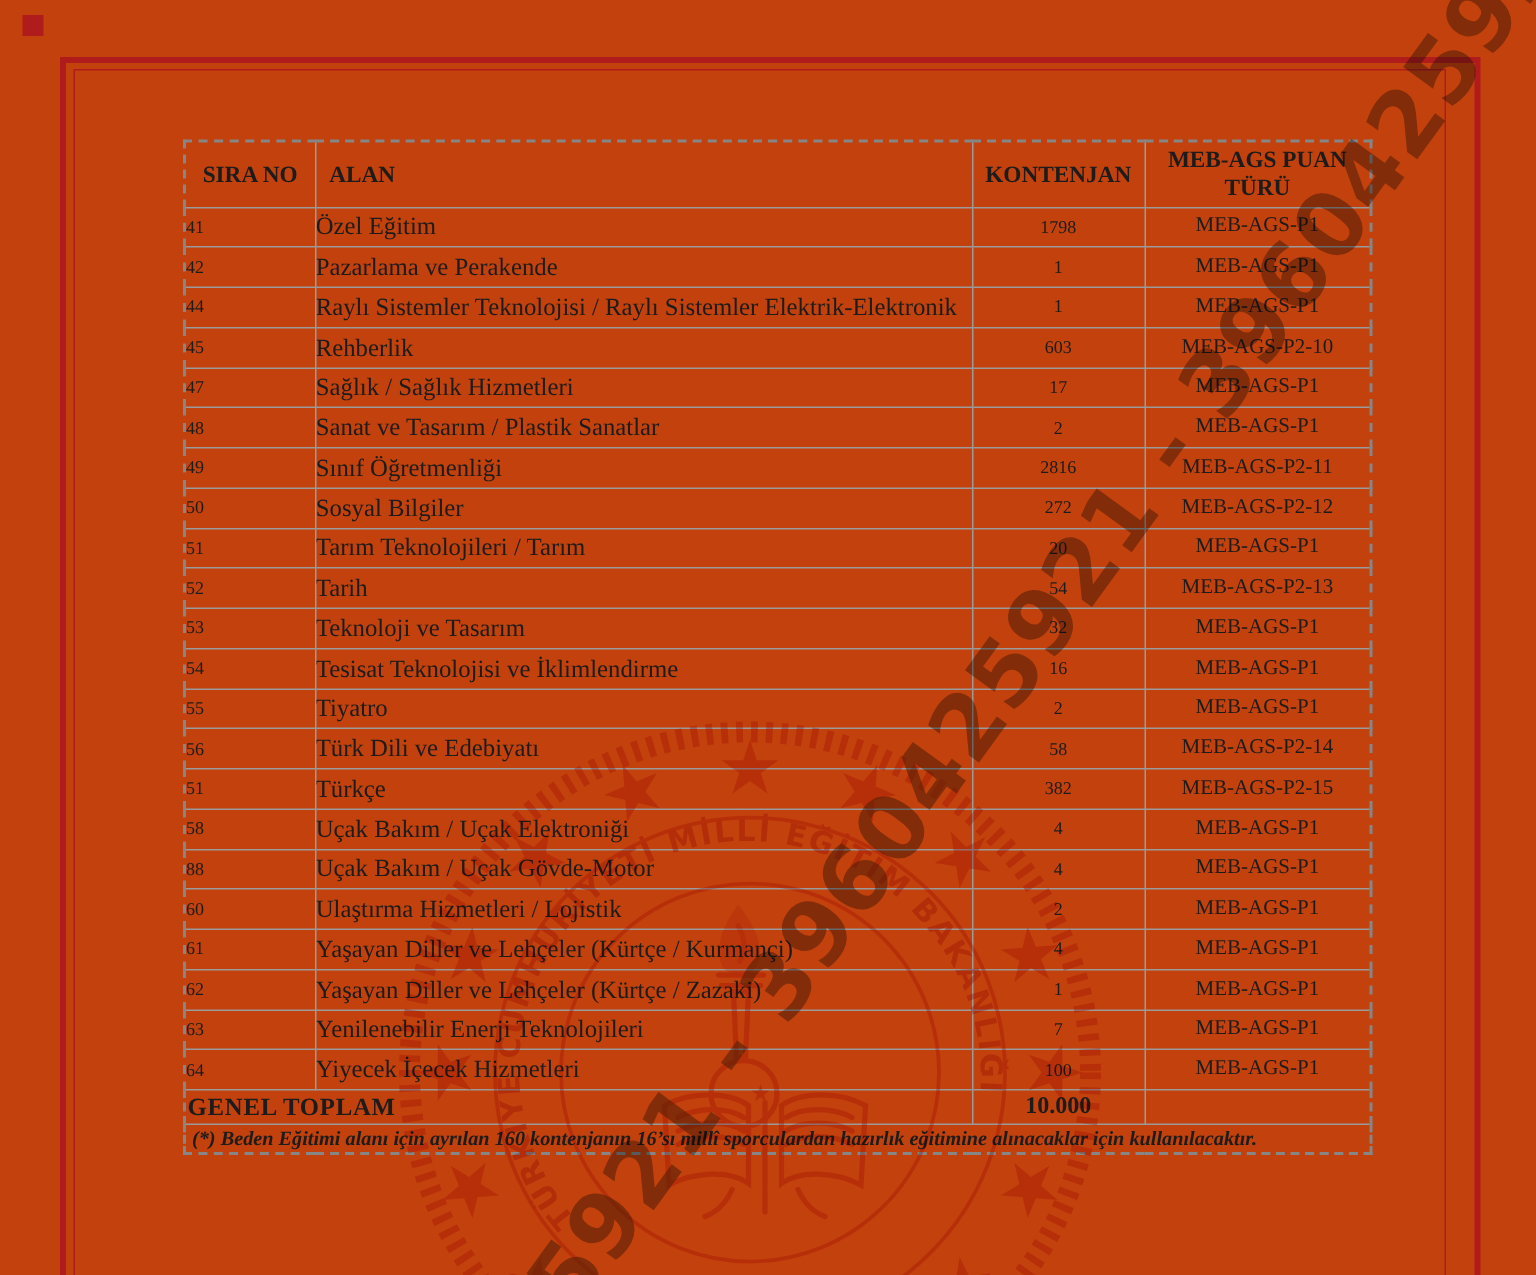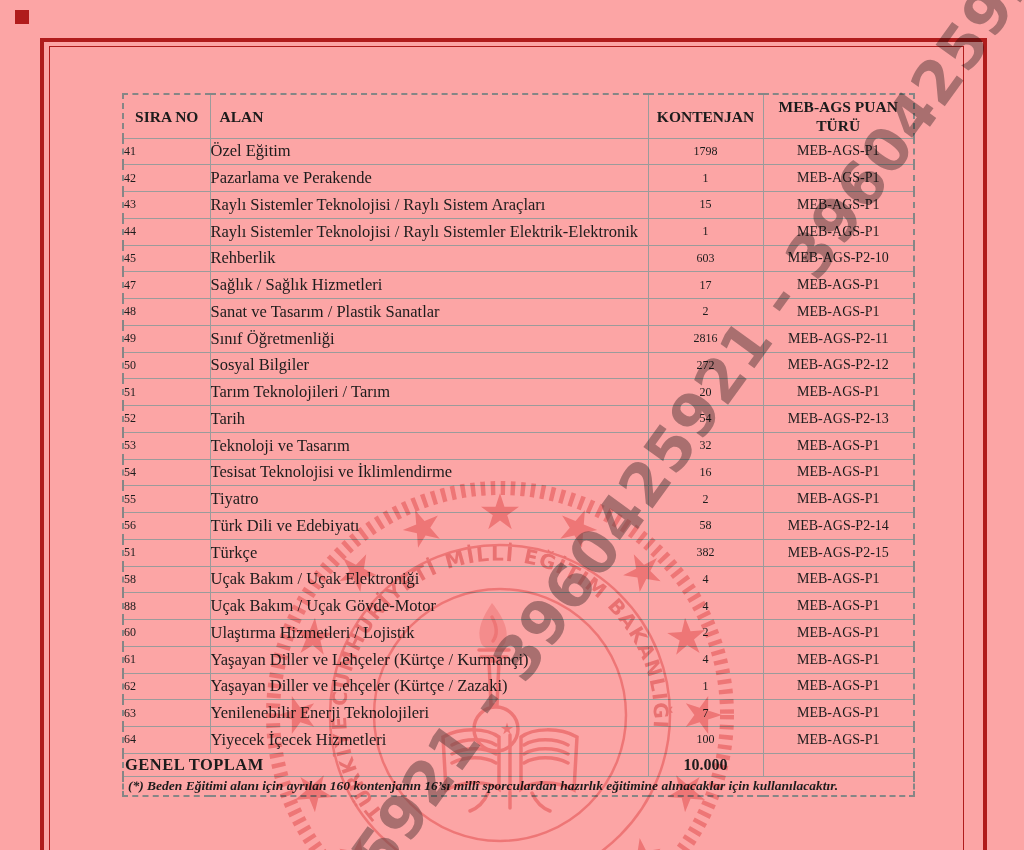--- a/index.html
+++ b/index.html
@@ -1,16 +1,16 @@
 <!DOCTYPE html>
 <html style="--accent_red: #b01c1c; --seal_pink: #efabab; --seal_pink_dark: #e9a0a0; --wm_gray: #6f6f6f; --table_line: #9b9b9b; --text_color: #1c1c1c;"><head>
 <meta charset="utf-8">
 <style>
   html,body{margin:0;padding:0;width:1024px;height:850px;background:#ffffff;overflow:hidden;}
-  .page{position:relative;width:1024px;height:850px;background:#fca5a5;
+  .page{position:relative;width:1024px;height:850px;background:#c2410c;
         font-family:"Liberation Serif",serif;}
 
   
   .corner-mark{position:absolute;left:15px;top:10px;width:14px;height:14px;
                background:var(--accent_red);}
   .frame-outer{position:absolute;left:40px;top:38px;width:947px;height:860px;
                border:4.5px solid var(--accent_red);box-sizing:border-box;}
   .frame-inner{position:absolute;left:49px;top:46px;width:915px;height:850px;
                border:1.5px solid var(--accent_red);box-sizing:border-box;}
 
@@ -80,26 +80,20 @@
           <tr>
       <td class="c-no">41</td>
       <td class="c-alan">Özel Eğitim</td>
       <td class="c-kont">1798</td>
       <td class="c-puan">MEB-AGS-P1</td>
     </tr>
           <tr>
       <td class="c-no">42</td>
       <td class="c-alan">Pazarlama ve Perakende</td>
       <td class="c-kont">1</td>
-      <td class="c-puan">MEB-AGS-P1</td>
-    </tr>
-          <tr>
-      <td class="c-no">43</td>
-      <td class="c-alan">Raylı Sistemler Teknolojisi / Raylı Sistem Araçları</td>
-      <td class="c-kont">15</td>
       <td class="c-puan">MEB-AGS-P1</td>
     </tr>
           <tr>
       <td class="c-no">44</td>
       <td class="c-alan">Raylı Sistemler Teknolojisi / Raylı Sistemler Elektrik-Elektronik</td>
       <td class="c-kont">1</td>
       <td class="c-puan">MEB-AGS-P1</td>
     </tr>
           <tr>
       <td class="c-no">45</td>

